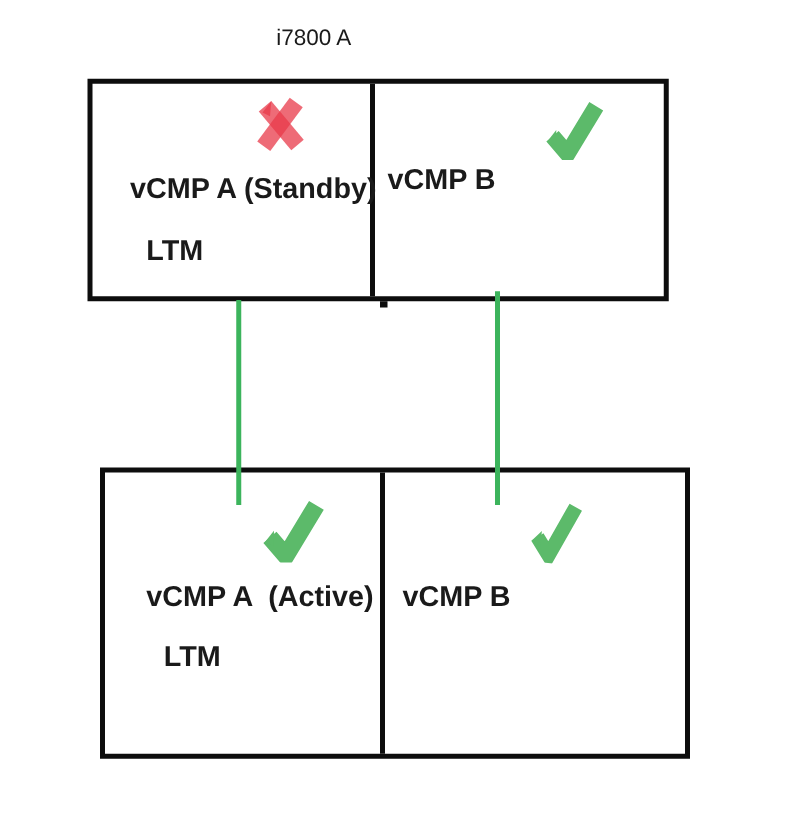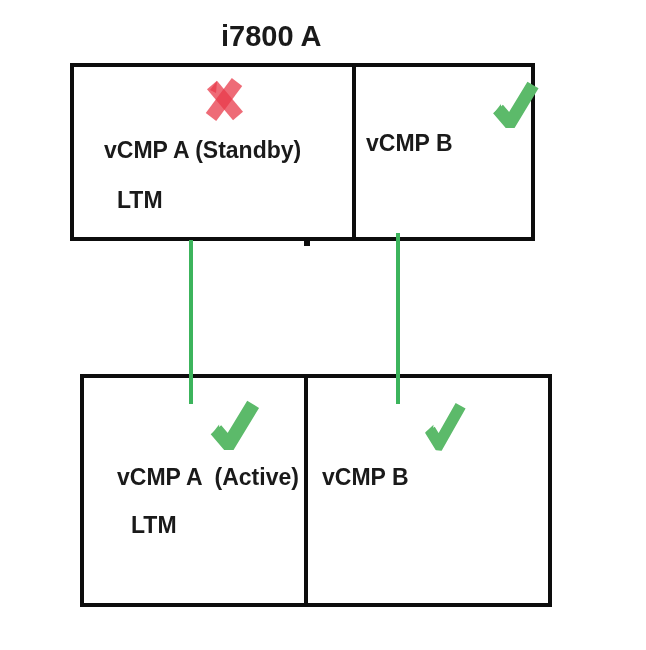--- a/index.html
+++ b/index.html
@@ -9,38 +9,38 @@
     font-family: "Liberation Sans", sans-serif;
   }
   #canvas {
     position: relative;
     width: 646px; height: 650px;
     background: #ffffff;
     overflow: hidden;
   }
   .title {
     position: absolute;
-    font-size: 29px;
-    font-weight: bold;
+    font-size: 18px;
+    font-weight: normal;
     color: #1a1a1a;
     white-space: pre;
   }
   #title-a { left: 221px; top: 20px; }
   #title-b { left: 196px; top: 612px; }
   .device-box {
     position: absolute;
     border: 4px solid #0d0d0d;
     background: #ffffff;
     display: flex;
     z-index: 1;
   }
   #box-a { left: 70px; top: 63px; width: 465px; height: 178px; }
   #box-b { left: 80px; top: 374px; width: 472px; height: 233px; }
   .cell { position: relative; height: 100%; }
-  #cell-a1 { width: 282px; border-right: 4px solid #0d0d0d; }
+  #cell-a1 { width: 226px; border-right: 4px solid #0d0d0d; }
   #cell-a2 { flex: 1; }
   #cell-b1 { width: 224px; border-right: 4px solid #0d0d0d; }
   #cell-b2 { flex: 1; }
   .guest-name, .guest-module {
     position: absolute;
     font-size: 23px;
     font-weight: bold;
     color: #1a1a1a;
     white-space: pre;
     line-height: 1.1;

